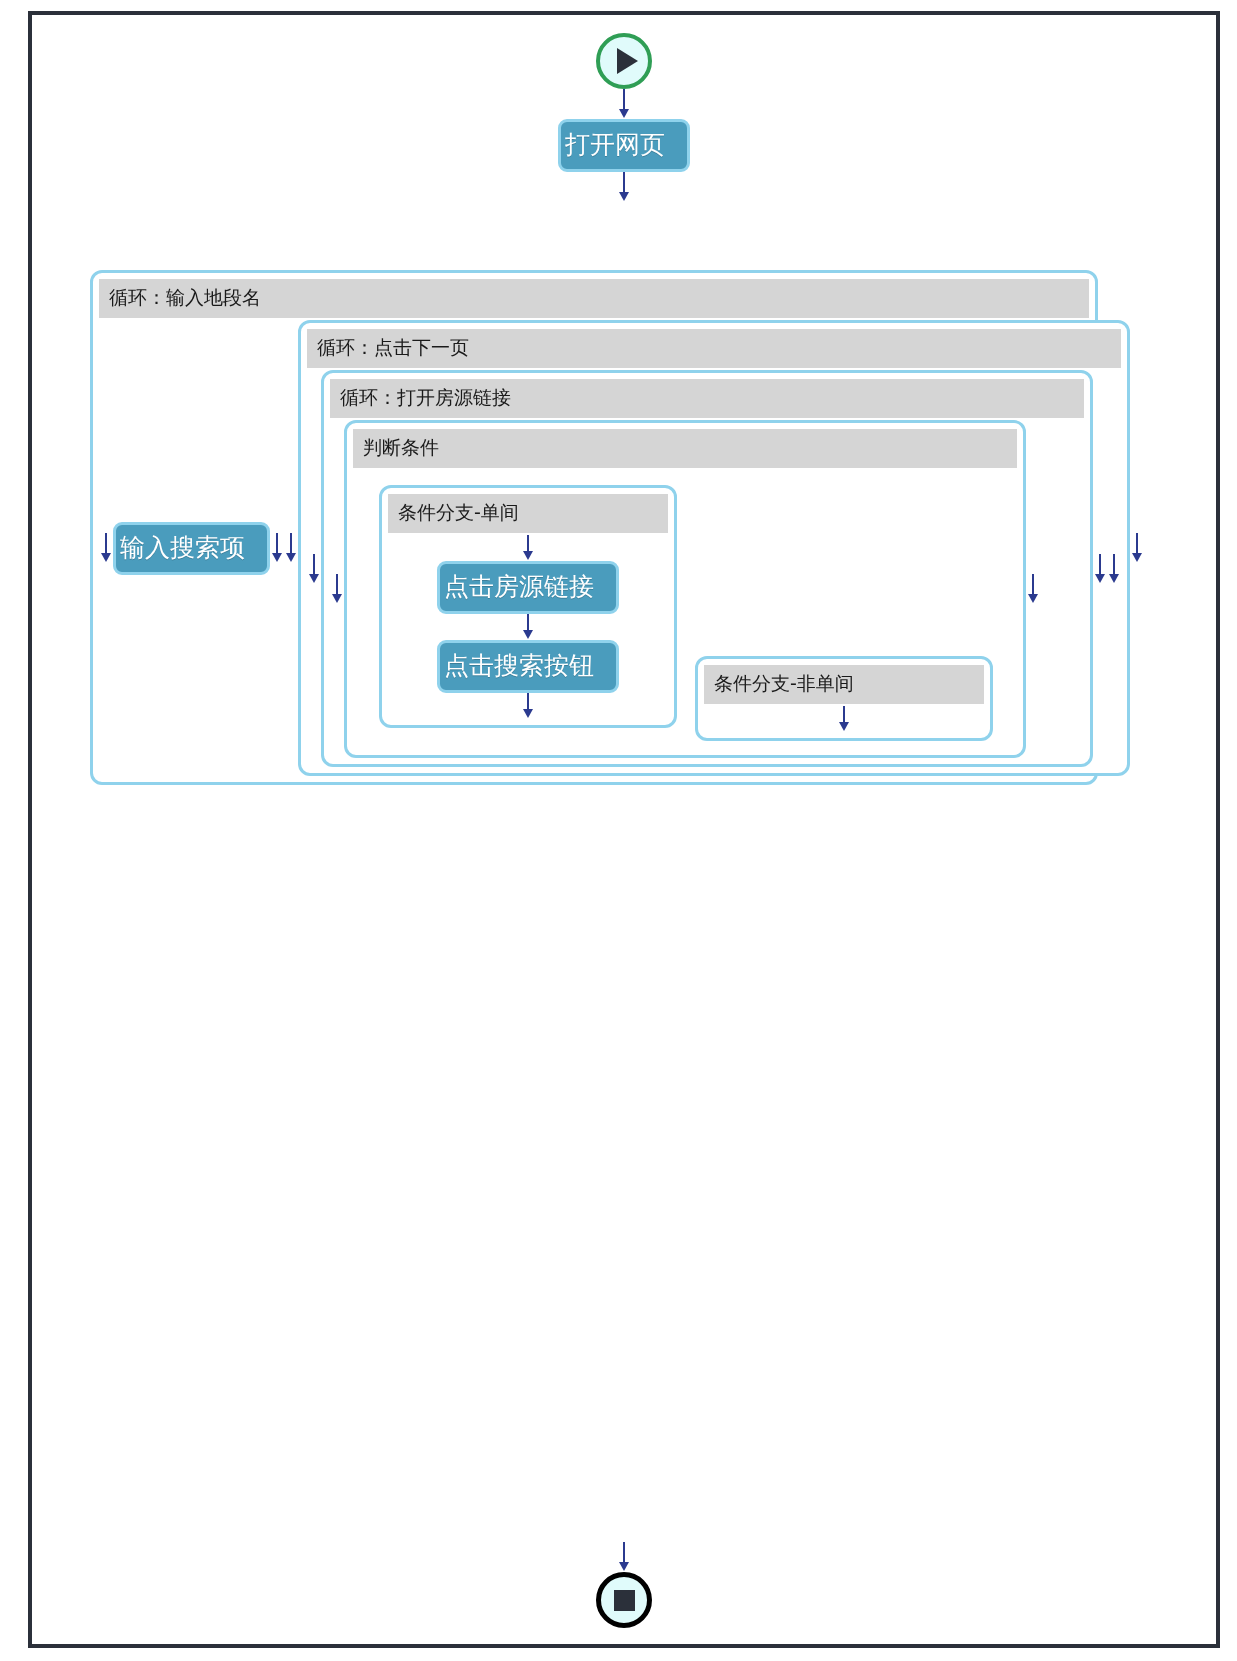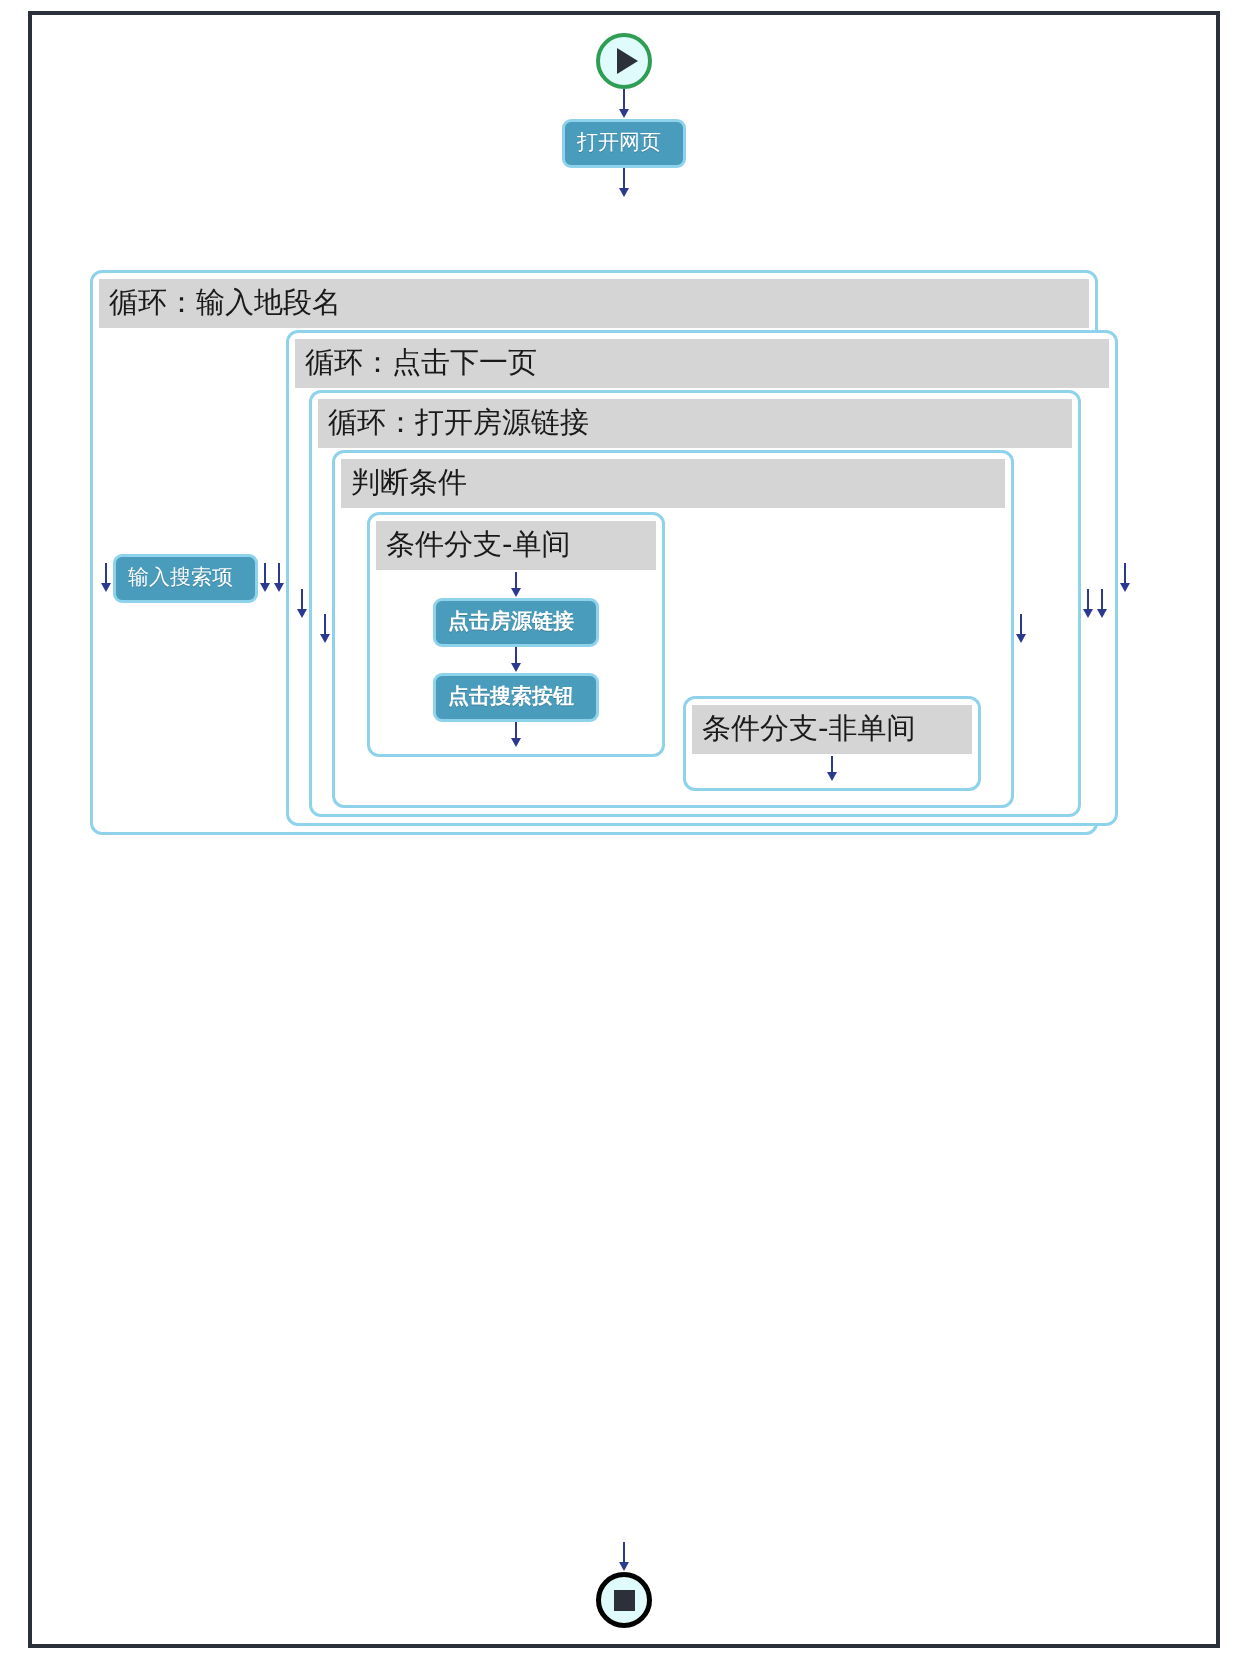--- a/index.html
+++ b/index.html
@@ -94,58 +94,58 @@
   .arrow.short { height: 26px; }
   .arrow.short::before { height: 19px; }
   .arrow.short::after { top: 16px; }
 
   
   .action {
     background: #4a9cbd;
     border: 3px solid #8fd2ec;
     border-radius: 9px;
     color: #ffffff;
-    font-size: 21px;
+    font-size: 25px;
     line-height: 1;
-    padding: 10px 22px 12px 12px;
+    padding: 10px 22px 12px 4px;
     white-space: nowrap;
     box-sizing: border-box;
     text-shadow: 0 1px 0 rgba(0,0,0,0.18);
   }
 
   
   .block {
     border: 3px solid #8fd2ec;
     border-radius: 12px;
     background: #ffffff;
     box-sizing: border-box;
     padding: 6px;
   }
   .block-header {
     background: #d5d5d5;
     color: #1a1a1a;
-    font-size: 29px;
+    font-size: 19px;
     line-height: 1;
     padding: 9px 10px 11px 10px;
     box-sizing: border-box;
     white-space: nowrap;
   }
   .block-body {
     display: flex;
     flex-direction: row;
     align-items: center;
     padding-top: 2px;
   }
 
   
   #loop-district { position: absolute; left: 58px;  top: 255px; width: 1008px; }
 
   .branch-row {
     display: flex;
-    align-items: flex-start;
+    align-items: center;
     justify-content: flex-start;
     gap: 18px;
     padding-left: 26px;
     padding-top: 4px;
   }
   .branch {
     border: 3px solid #8fd2ec;
     border-radius: 12px;
     background: #ffffff;
     box-sizing: border-box;
@@ -153,21 +153,20 @@
     display: flex;
     flex-direction: column;
   }
   .branch-single { width: 298px; }
   .branch-multi  { width: 298px; margin-top: 184px; }
   .branch-body {
     display: flex;
     flex-direction: column;
     align-items: center;
     padding-top: 2px;
-    font-weight: bold;
   }
   .spacer-bottom { height: 8px; }
 </style>
 </head>
 <body>
 
 <div id="canvas">
   <div class="outer-frame">
 
     <div class="col" style="position:absolute; left:0; top:18px; width:1184px;">

